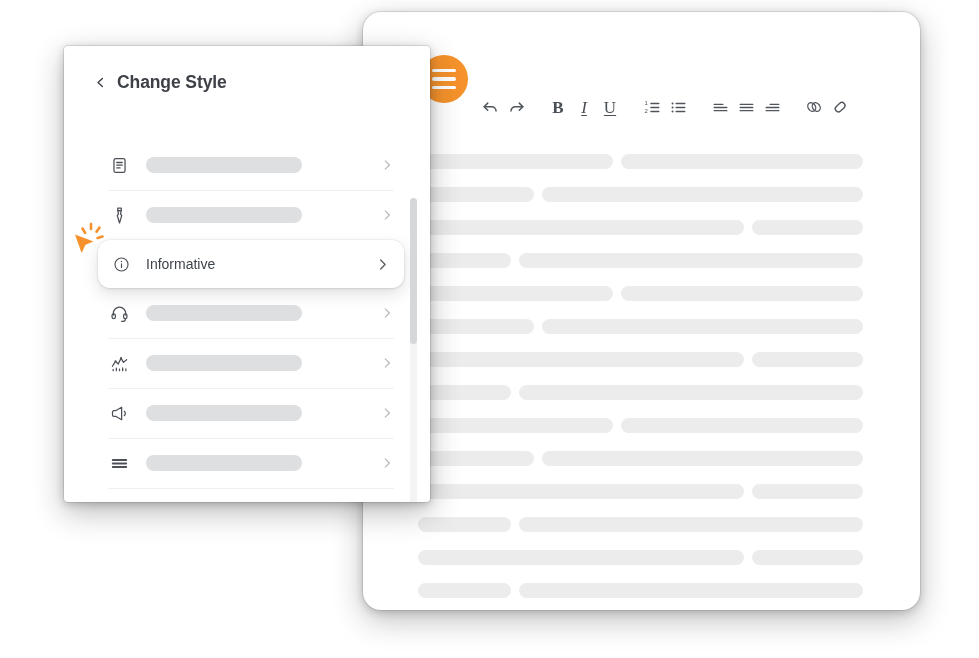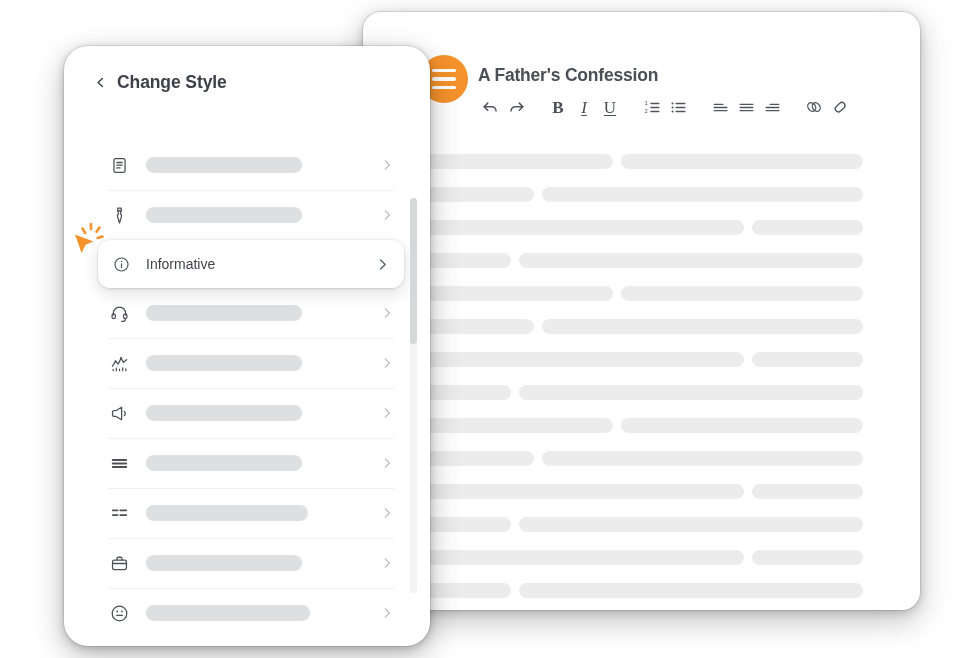--- a/index.html
+++ b/index.html
@@ -123,23 +123,23 @@
     border-radius: 8px;
     background: #ececec;
   }
 
   
   .style-panel {
     position: absolute;
     left: 64px;
     top: 46px;
     width: 366px;
-    height: 600px;
+    height: 456px;
     background: #ffffff;
-    border-radius: 24px;
+    border-radius: 4px;
     box-shadow: 0 0 0 1px rgba(20,20,20,0.10),
                 0 10px 30px rgba(25,25,25,0.30),
                 0 2px 8px rgba(25,25,25,0.22);
     overflow: hidden;
     z-index: 3;
   }
 
   .panel-head {
     display: flex;
     align-items: center;
@@ -269,21 +269,20 @@
   <div class="doc-window">
 
     <div class="doc-header">
 
       <div class="app-logo">
         <span class="lg-line"></span>
         <span class="lg-line short"></span>
         <span class="lg-line"></span>
       </div>
 
-      <div class="doc-title">A Father's Confession</div>
 
       <div class="toolbar">
 
         <div class="tb-btn">
           <svg width="19" height="19" viewBox="0 0 24 24" fill="none" stroke="currentColor" stroke-width="1.9" stroke-linecap="round" stroke-linejoin="round">
             <path d="M8.5 6.5 4 11l4.5 4.5"></path>
             <path d="M4 11h9.5a5.5 5.5 0 0 1 5.5 5.5v0"></path>
           </svg>
         </div>
 

